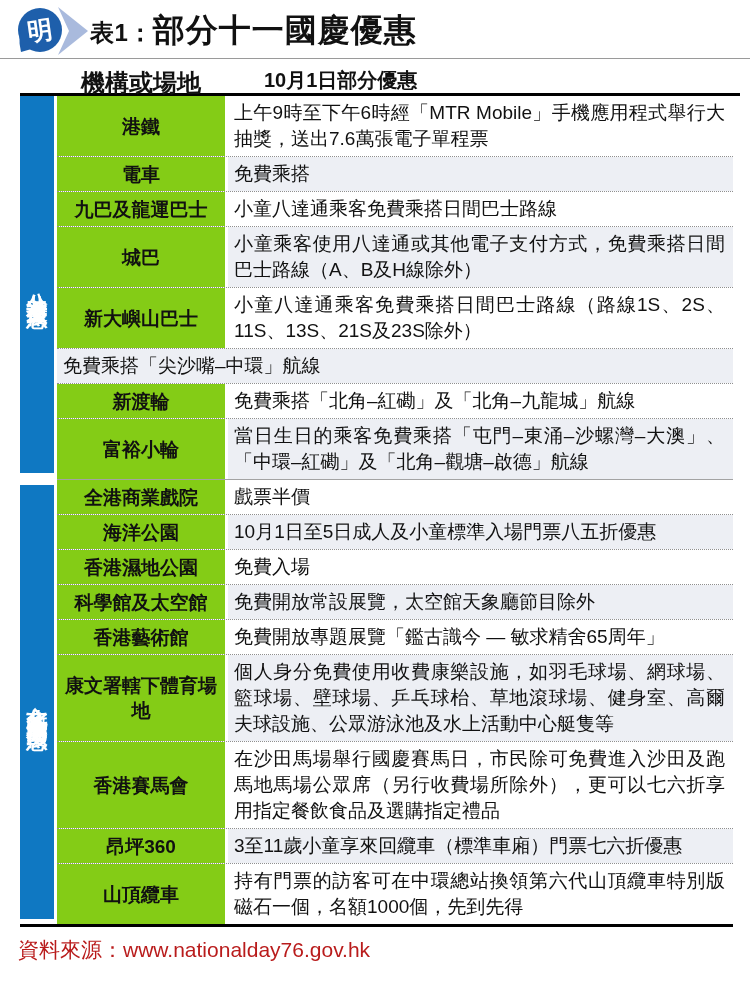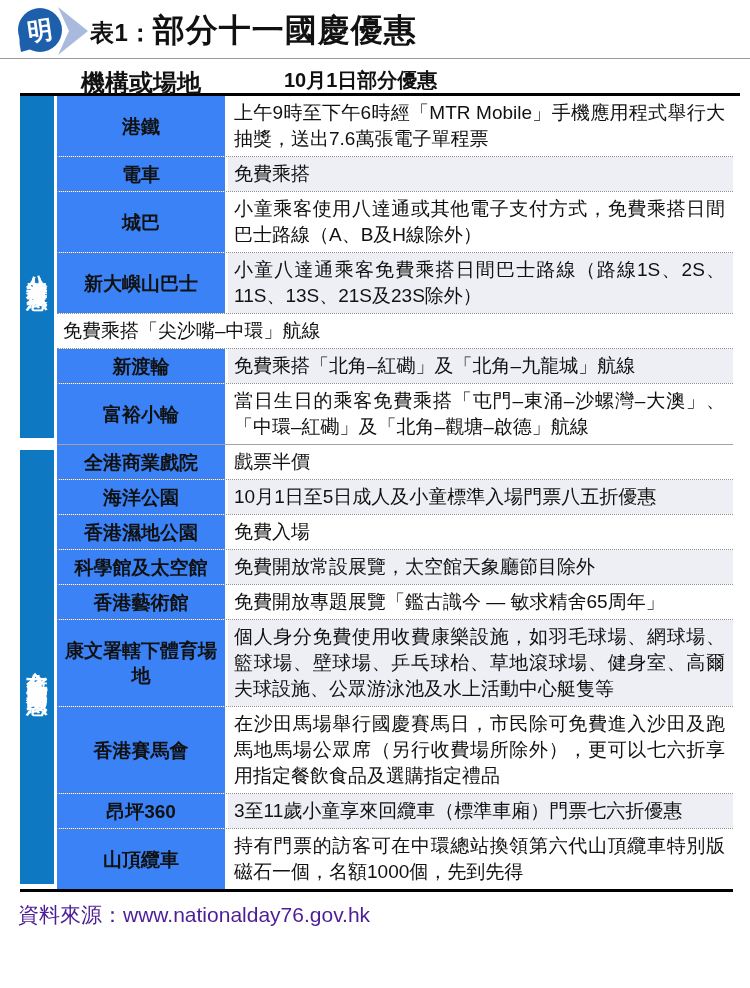--- a/index.html
+++ b/index.html
@@ -28,21 +28,21 @@
     position: relative;
     height: 37px;
     margin: 0 10px 0 20px;
     border-bottom: 3px solid #000;
   }
   .col-header-org {
     position: absolute; left: 37px; width: 168px; top: 8px;
     text-align: center; font-size: 24px; font-weight: bold;
   }
   .col-header-offer {
-    position: absolute; left: 264px; top: 8px;
+    position: absolute; left: 244px; top: 8px;
     font-size: 20px; font-weight: bold;
   }
   
   .tablewrap { margin-left: 20px; width: 713px; border-bottom: 3px solid #000; }
   .sec { display: flex; align-items: stretch; }
   .sidebar {
     flex: 0 0 34px; width: 34px;
     background: #0f78c2;
     display: flex; align-items: center; justify-content: center;
     margin-right: 3px;
@@ -53,38 +53,38 @@
     writing-mode: vertical-rl; text-orientation: upright;
     color: #fff; font-weight: bold; font-size: 21px;
     letter-spacing: 3px; line-height: 34px;
   }
   .rows { flex: 1 1 auto; display: flex; flex-direction: column; }
   .sec2 .rows { border-top: 1px solid #a3a3a3; }
   .row { display: flex; align-items: stretch; }
   .row + .row { border-top: 1px dotted #8f8f8f; }
   .org {
     flex: 0 0 168px; width: 168px;
-    background: #3b82f6;
+    background: #84cc16;
     display: flex; align-items: center; justify-content: center;
     text-align: center;
     font-size: 19px; font-weight: bold; line-height: 25px;
     padding: 4px 2px;
     margin-right: 3px;
   }
   .offer {
     flex: 1 1 auto;
     font-size: 19px; line-height: 26px;
     padding: 4px 8px 4px 6px;
     display: flex; align-items: center;
     text-align: justify;
   }
   .offer p { width: 100%; }
   .row:nth-child(even) .offer { background: #edeff4; }
   
-  .source { margin: 9px 16px 0 18px; font-size: 21px; color: #4c1d95; }
+  .source { margin: 9px 16px 0 18px; font-size: 21px; color: #b91c1c; }
 </style>
 </head>
 <body>
 
 <div class="page">
 
   <div class="masthead">
     <svg class="logo" viewBox="0 0 76 50" aria-hidden="true">
       <path d="M44,1 L74,25 L44,49 L55,25 Z" fill="#a9badd"></path>
       <circle cx="26" cy="24" r="22" fill="#1e5fab"></circle>
@@ -114,20 +114,26 @@
               <p>上午9時至下午6時經「MTR Mobile」手機應用程式舉行大抽獎，送出7.6萬張電子單程票</p>
             </div>
         </div>
         <div class="row">
           <div class="org">電車</div>
           <div class="offer">
               <p>免費乘搭</p>
             </div>
         </div>
         <div class="row">
+          <div class="org">九巴及龍運巴士</div>
+          <div class="offer">
+              <p>小童八達通乘客免費乘搭日間巴士路線</p>
+            </div>
+        </div>
+        <div class="row">
           <div class="org">城巴</div>
           <div class="offer">
               <p>小童乘客使用八達通或其他電子支付方式，免費乘搭日間巴士路線（A、B及H線除外）</p>
             </div>
         </div>
         <div class="row">
           <div class="org">新大嶼山巴士</div>
           <div class="offer">
               <p>小童八達通乘客免費乘搭日間巴士路線（路線1S、2S、11S、13S、21S及23S除外）</p>
             </div>

